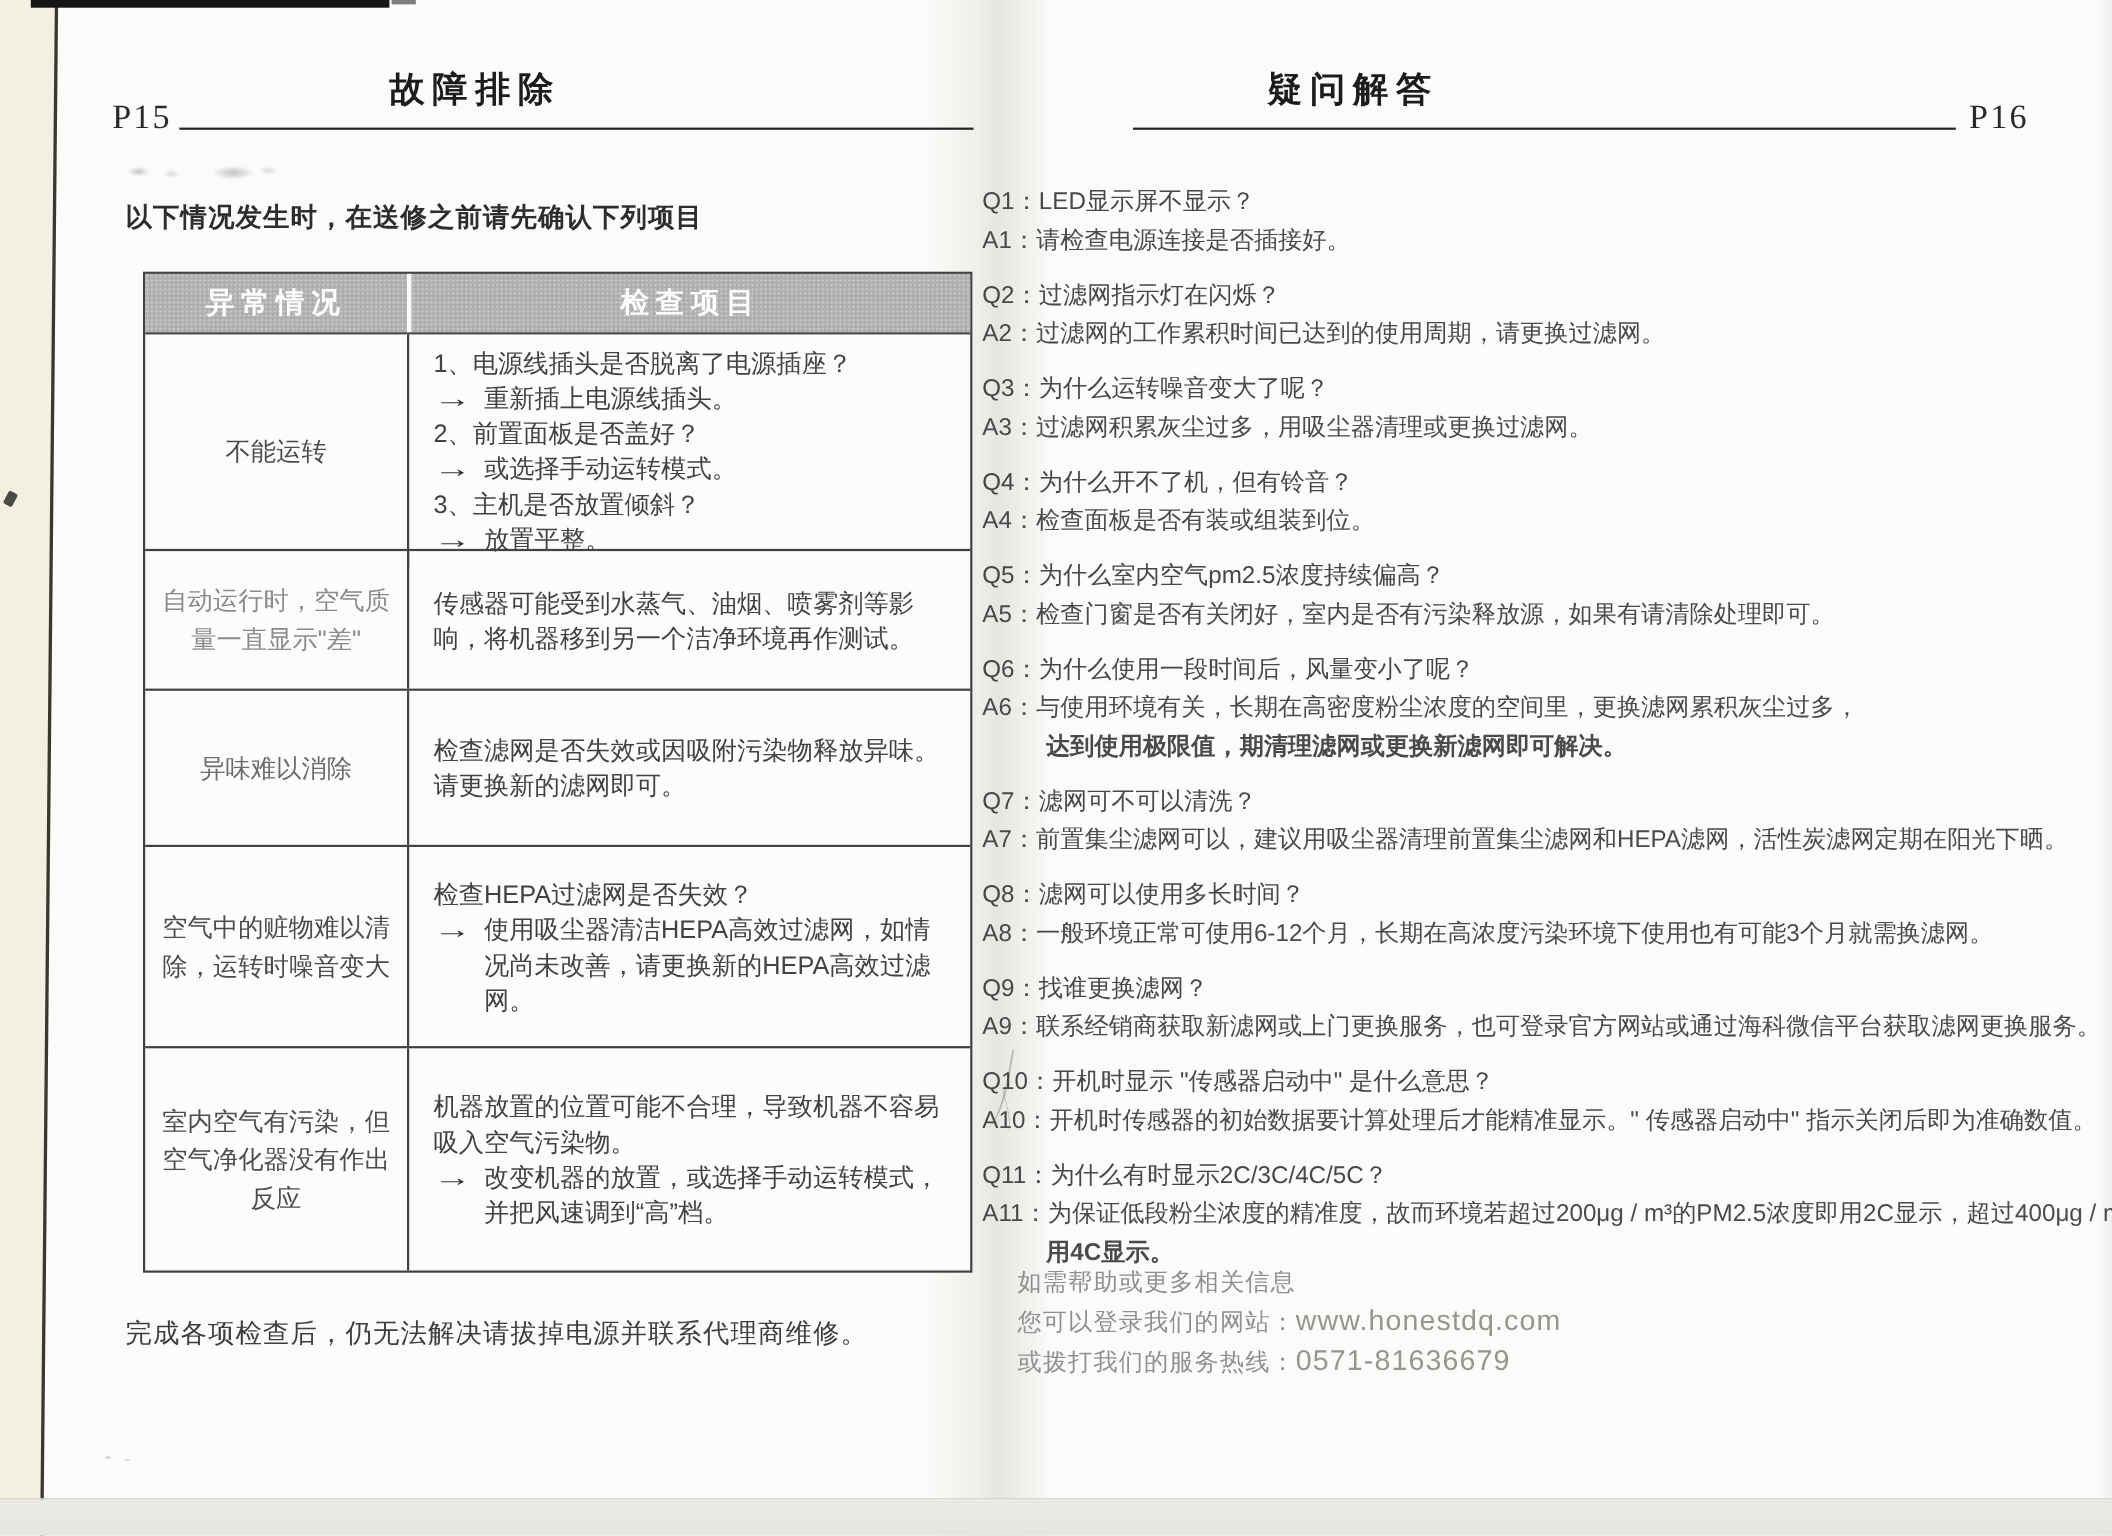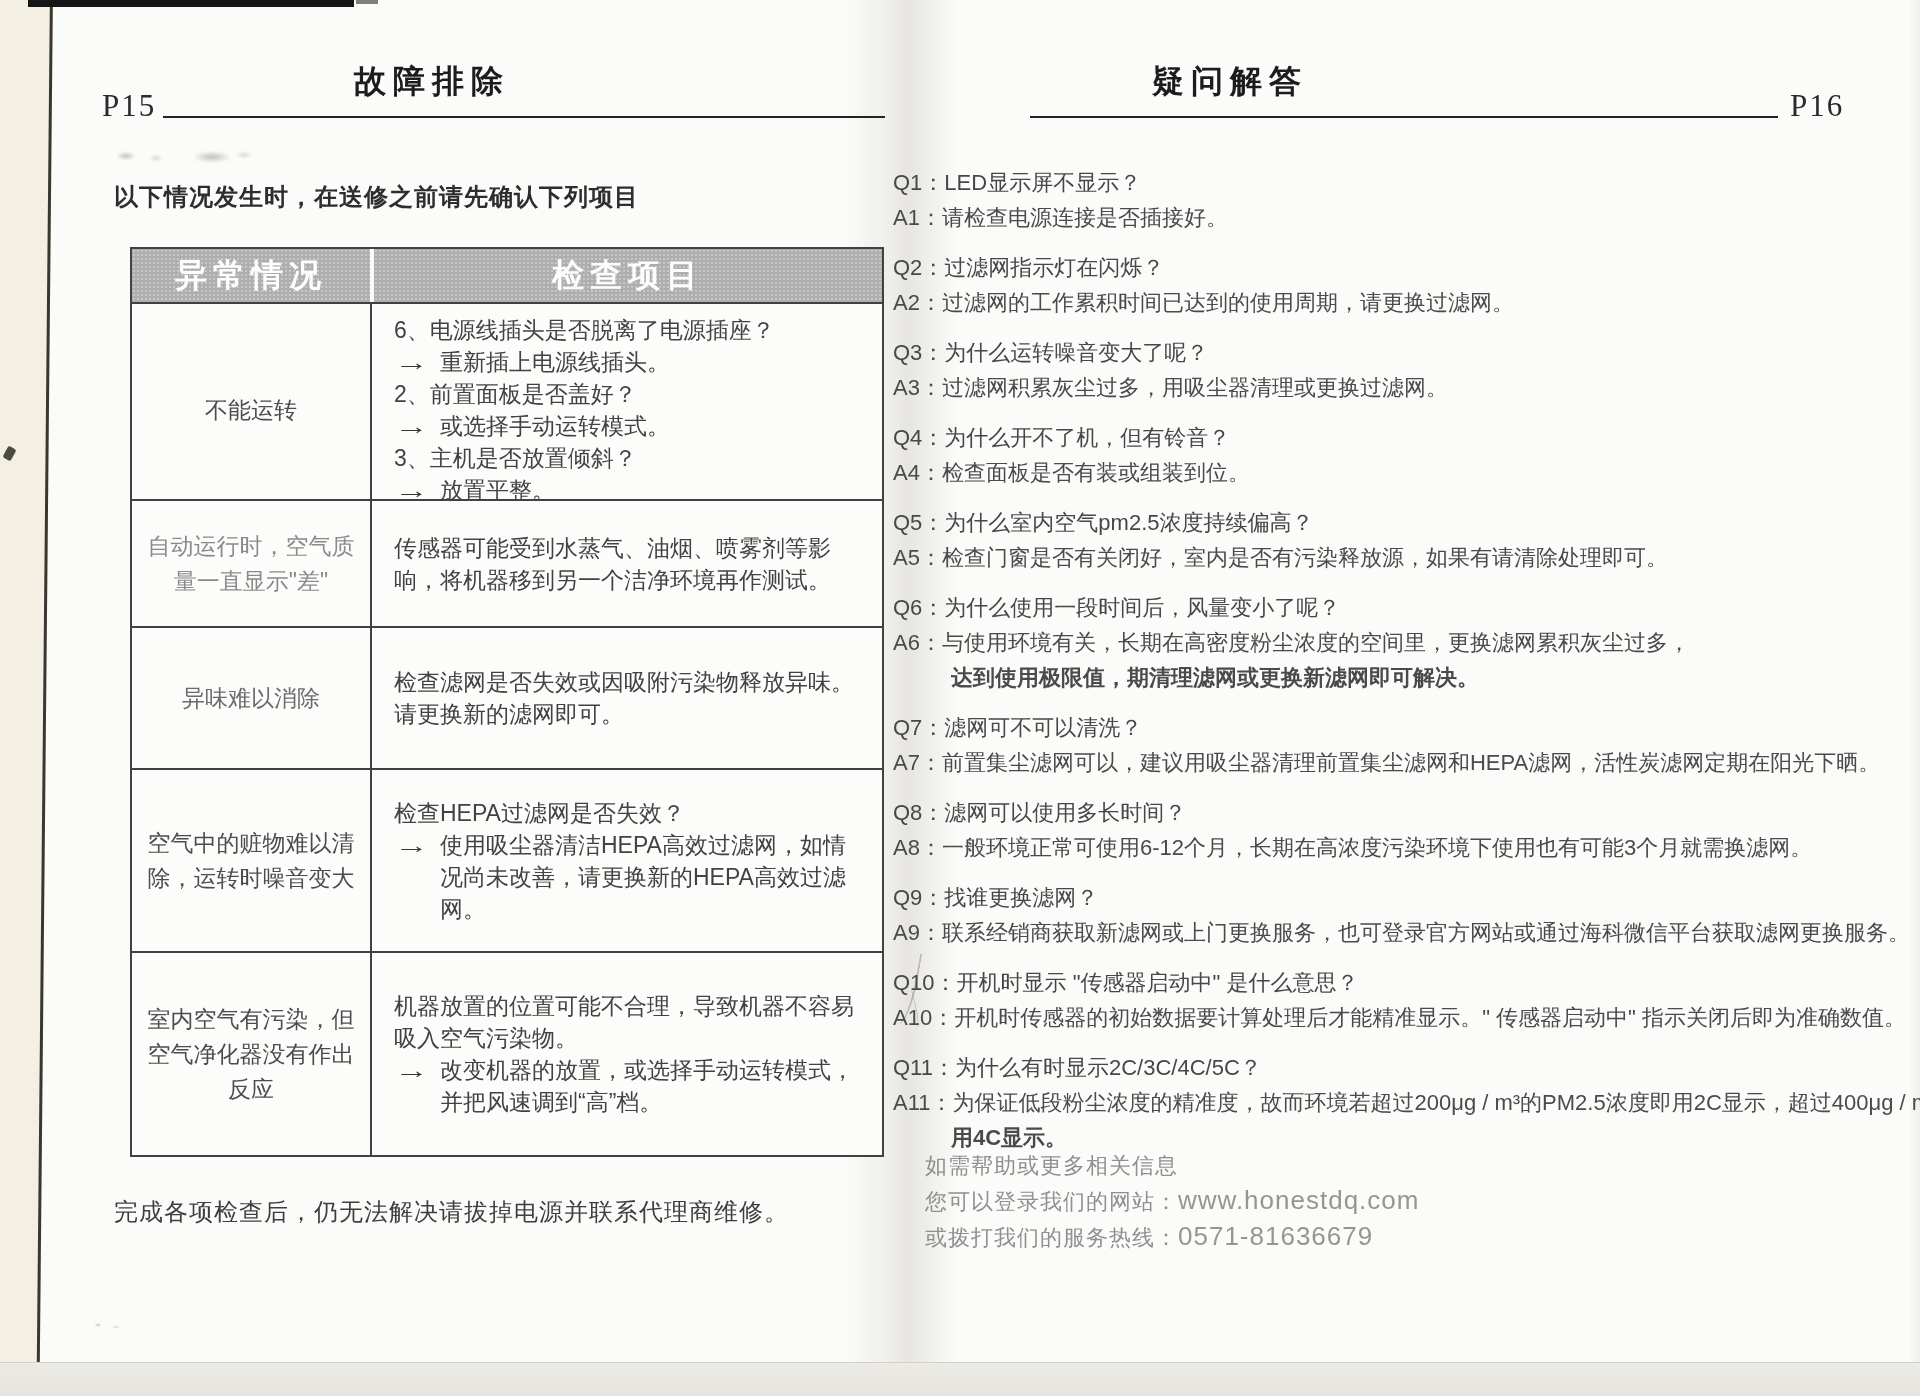--- a/index.html
+++ b/index.html
@@ -68,21 +68,21 @@
   .intro{position:absolute;left:114px;top:181px;font-size:24px;font-weight:bold;color:#2d2d2d;letter-spacing:1px;}
   .footer-note{position:absolute;left:114px;top:1196px;font-size:24px;color:#3e3e3e;letter-spacing:1px;}
 
   
   .ttable{position:absolute;left:130px;top:247px;width:750px;border:2px solid #414141;background:#fcfcfb;}
   .thead{display:grid;grid-template-columns:238px 1fr;height:53px;}
   .thead .hcell{
     background-color:#aeaeae;
     background-image:radial-gradient(rgba(255,255,255,.32) 1px, transparent 1.2px);
     background-size:4px 4px;
-    color:#fdfdfd;font-size:32px;font-weight:bold;letter-spacing:6px;
+    color:#fdfdfd;font-size:26px;font-weight:bold;letter-spacing:6px;
     display:flex;align-items:center;justify-content:center;font-family:Liberation Serif, serif;
   }
   .thead .hcell + .hcell{border-left:4px solid #fbfbf9;}
   .trow{display:grid;grid-template-columns:238px 1fr;border-top:2px solid #414141;}
   .trow .cell + .cell{border-left:2px solid #414141;}
   .r0{height:195px}.r1{height:125px}.r2{height:140px}.r3{height:181px}.r4{height:202px}
   .sym{display:flex;align-items:center;justify-content:center;text-align:center;
        font-size:23px;line-height:35px;color:#4c4c4c;padding:0 12px;}
   .r1 .sym{color:#8a8a8a;}
   .r2 .sym{color:#6b6b6b;}
@@ -129,21 +129,21 @@
 
   <div class="ttable">
     <div class="thead">
       <div class="hcell">异常情况</div>
       <div class="hcell">检查项目</div>
     </div>
     <div>
         <div class="trow r0">
           <div class="cell sym">不能运转</div>
           <div class="cell chk">
-            <div class="cline">6、电源线插头是否脱离了电源插座？</div>
+            <div class="cline">1、电源线插头是否脱离了电源插座？</div>
             <div class="aline">
               <span class="ag">→</span>
               <span class="at">重新插上电源线插头。</span>
             </div>
             <div class="cline">2、前置面板是否盖好？</div>
             <div class="aline">
               <span class="ag">→</span>
               <span class="at">或选择手动运转模式。</span>
             </div>
             <div class="cline">3、主机是否放置倾斜？</div>

